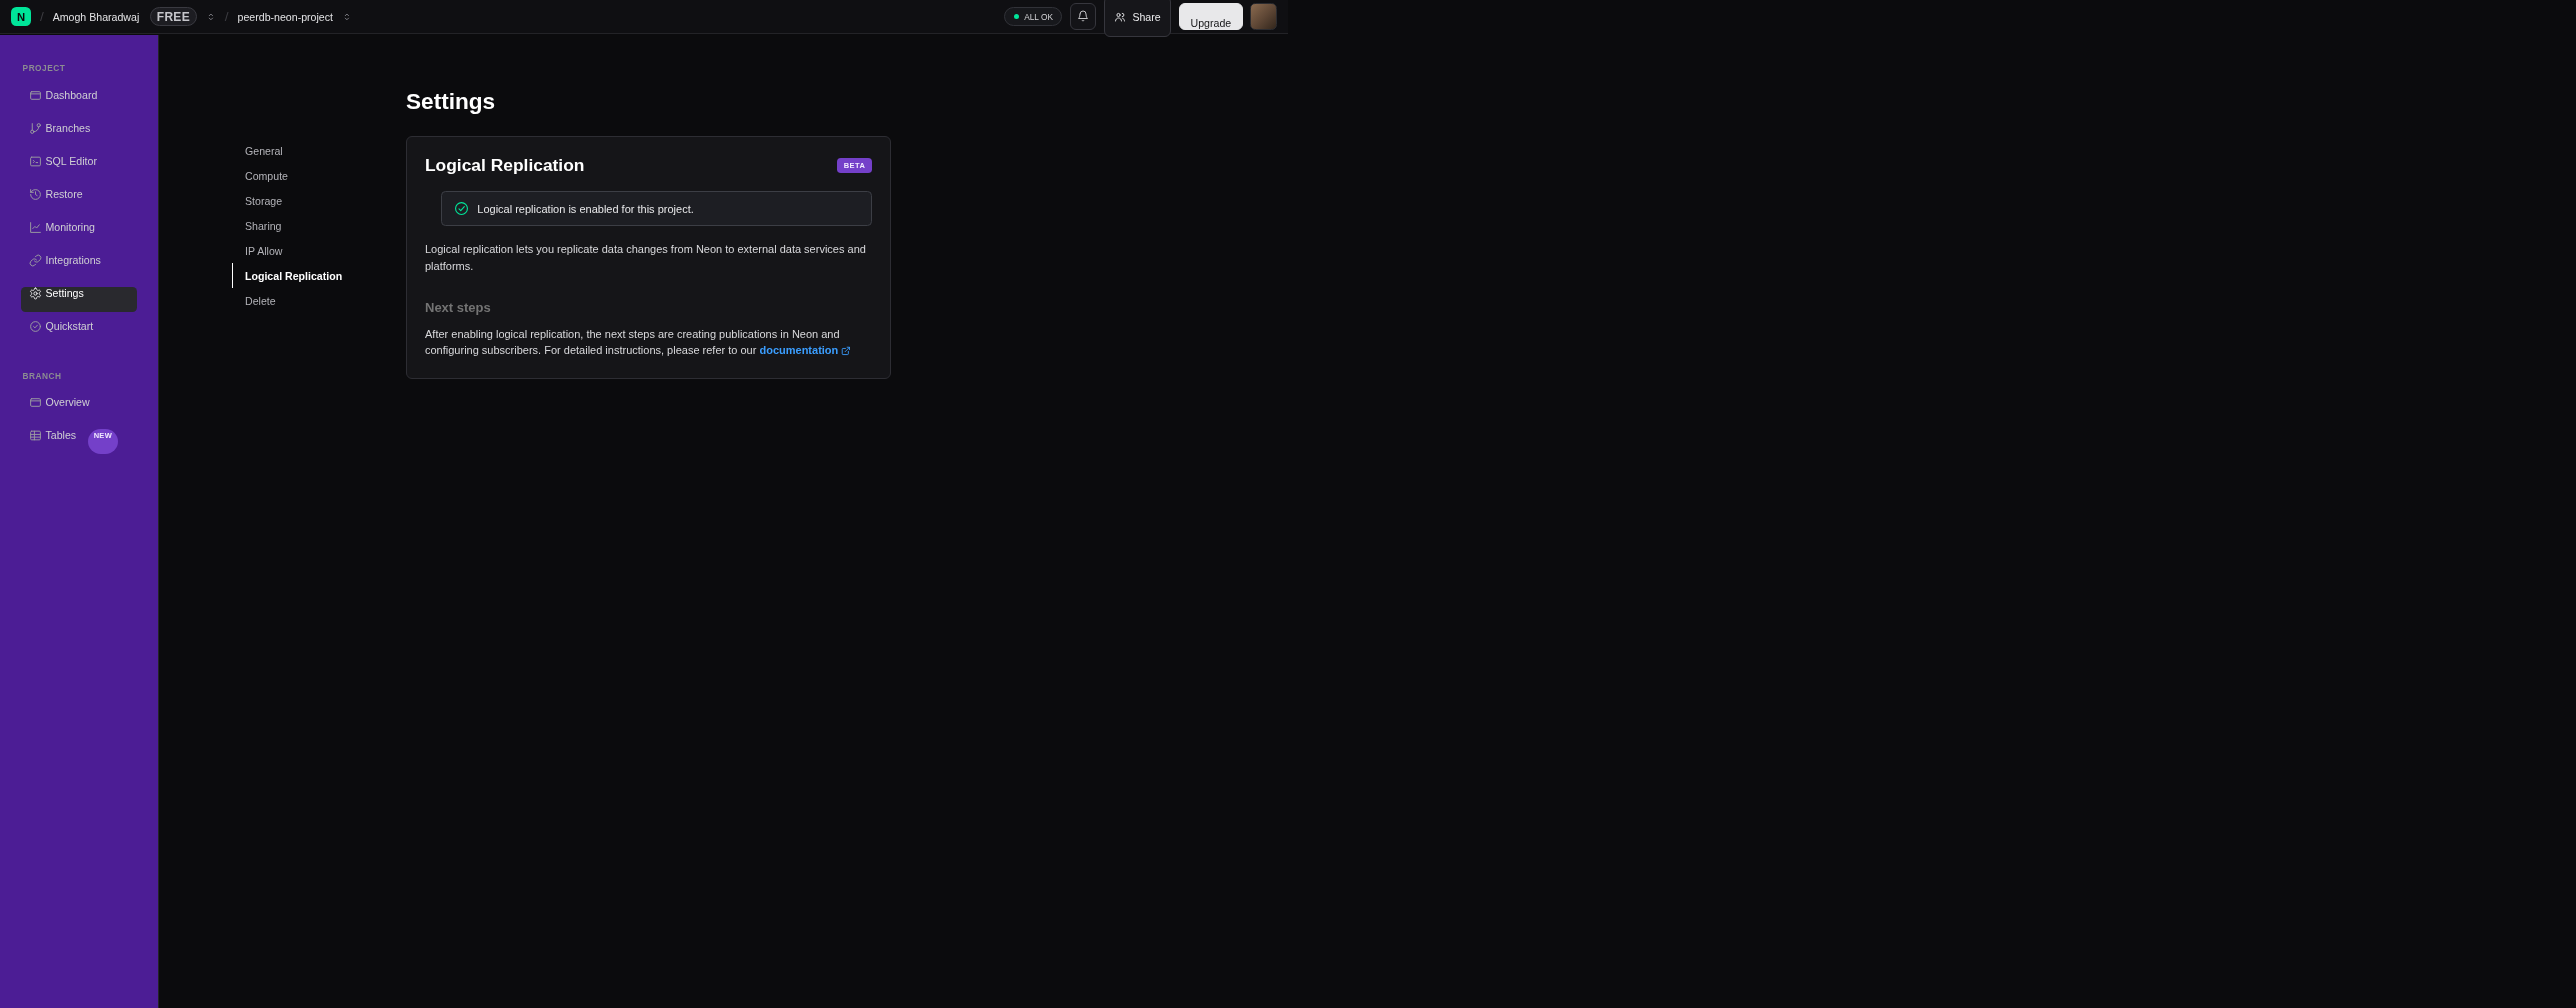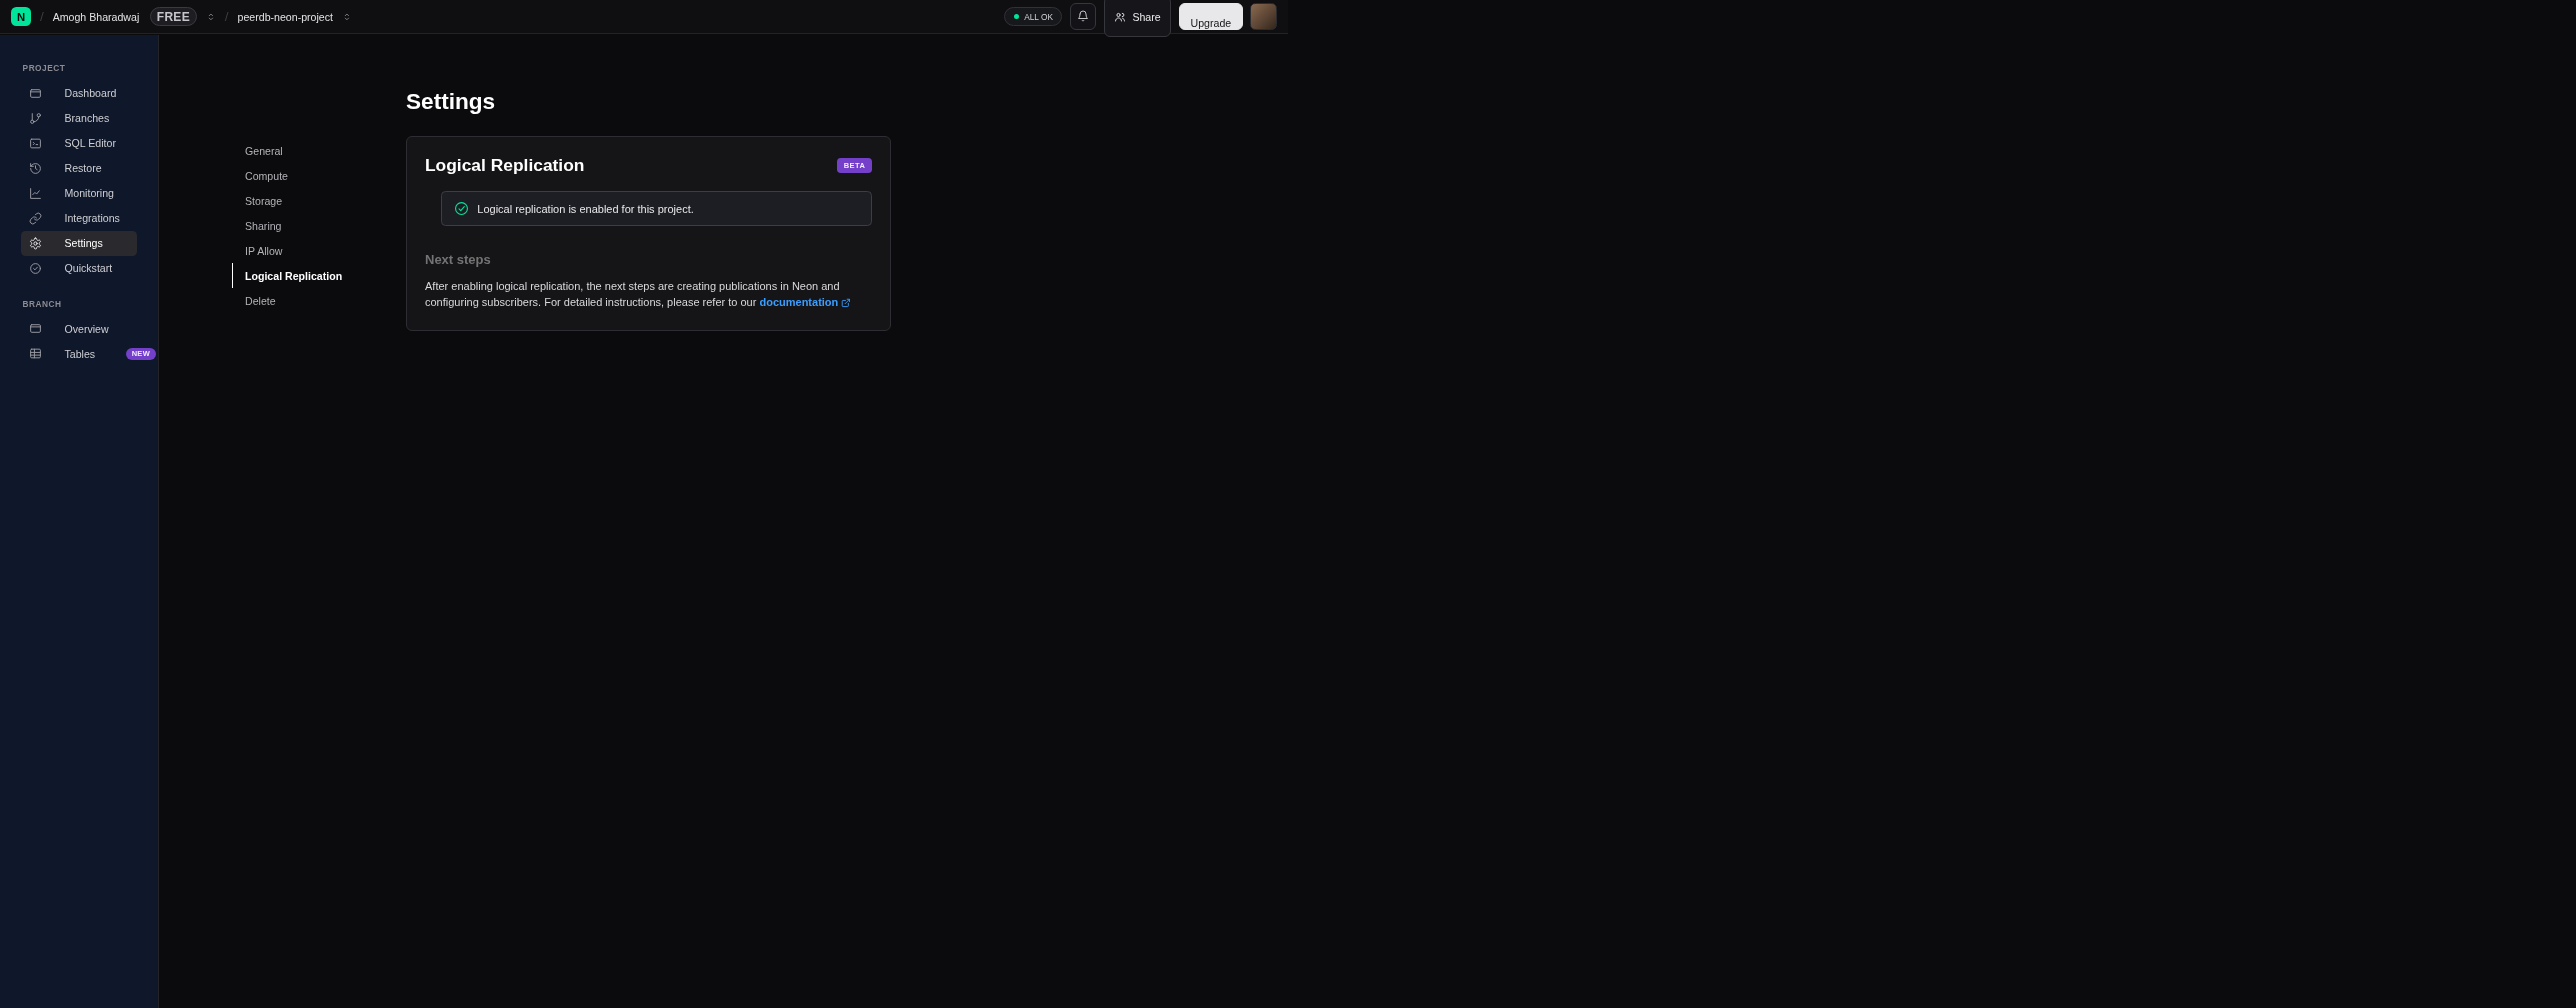--- a/index.html
+++ b/index.html
@@ -55,29 +55,29 @@
   }
   .avatar {
     width:26.4px; height:26.4px; border-radius:5.3px;
     background:linear-gradient(135deg,#8a6a4f 0%,#5c4534 55%,#32261c 100%);
     border:0.8px solid #2c2c30;
   }
 
   
   .sidebar {
     position:absolute; top:35px; left:0; bottom:0; width:159px;
-    border-right:0.8px solid #232327; background:#0f172a; padding-top:28px;
+    border-right:0.8px solid #232327; background:#4c1d95; padding-top:28px;
   }
   .side-section-label {
     font-size:8.3px; font-weight:700; letter-spacing:0.5px; color:#8c8c92;
     padding:0 0 7.5px 22.6px;
   }
   .side-item {
-    height:25px; margin:0 21px; border-radius:4.5px;
-    display:flex; align-items:center; gap:23px; padding-left:7.5px;
+    height:25px; margin:8px 21px; border-radius:4.5px;
+    display:flex; gap:4px; padding-left:7.5px;
     color:#cfcfd3; font-size:10.6px;
   }
   .side-item .ico { color:#9a9aa0; display:flex; }
   .side-item.active { background:#29292e; color:#ffffff; }
   .side-item.active .ico { color:#e8e8ea; }
   .side-gap { height:18px; }
   .new-badge {
     margin-left:7.5px; font-size:7.5px; font-weight:700; letter-spacing:0.3px;
     background:#7440c9; color:#f1eaff; border-radius:754px; padding:1.5px 6px;
   }
@@ -311,20 +311,21 @@
       <div class="notice" data-interactable="false">
         <span class="ico" data-interactable="false">
           <svg width="15" height="15" viewBox="0 0 24 24" fill="none" stroke="currentColor" stroke-width="1.8" stroke-linecap="round" stroke-linejoin="round">
               <circle cx="12" cy="12" r="9.5"></circle>
               <path d="m8 12.5 2.8 2.8L16.5 9"></path>
             </svg>
         </span>
         <span class="notice-text" data-interactable="false">Logical replication is enabled for this project.</span>
       </div>
 
+      <p class="card-desc" data-interactable="false">Logical replication lets you replicate data changes from Neon to external data services and platforms.</p>
 
       <div class="next-steps-title" data-interactable="false">Next steps</div>
 
       <p class="card-desc2" data-interactable="false"><span data-interactable="false">After enabling logical replication, the next steps are creating publications in Neon and configuring subscribers. For detailed instructions, please refer to our </span><a class="doc-link" href="#" data-interactable="true">documentation</a><span class="ext-ico" data-interactable="true"><svg width="9.8" height="9.8" viewBox="0 0 24 24" fill="none" stroke="currentColor" stroke-width="2.2" stroke-linecap="round" stroke-linejoin="round">
               <path d="M18 13v6a2 2 0 0 1-2 2H5a2 2 0 0 1-2-2V8a2 2 0 0 1 2-2h6"></path>
               <path d="M15 3h6v6"></path>
               <path d="M10 14 21 3"></path>
             </svg></span></p>
     </div>
   </div>

